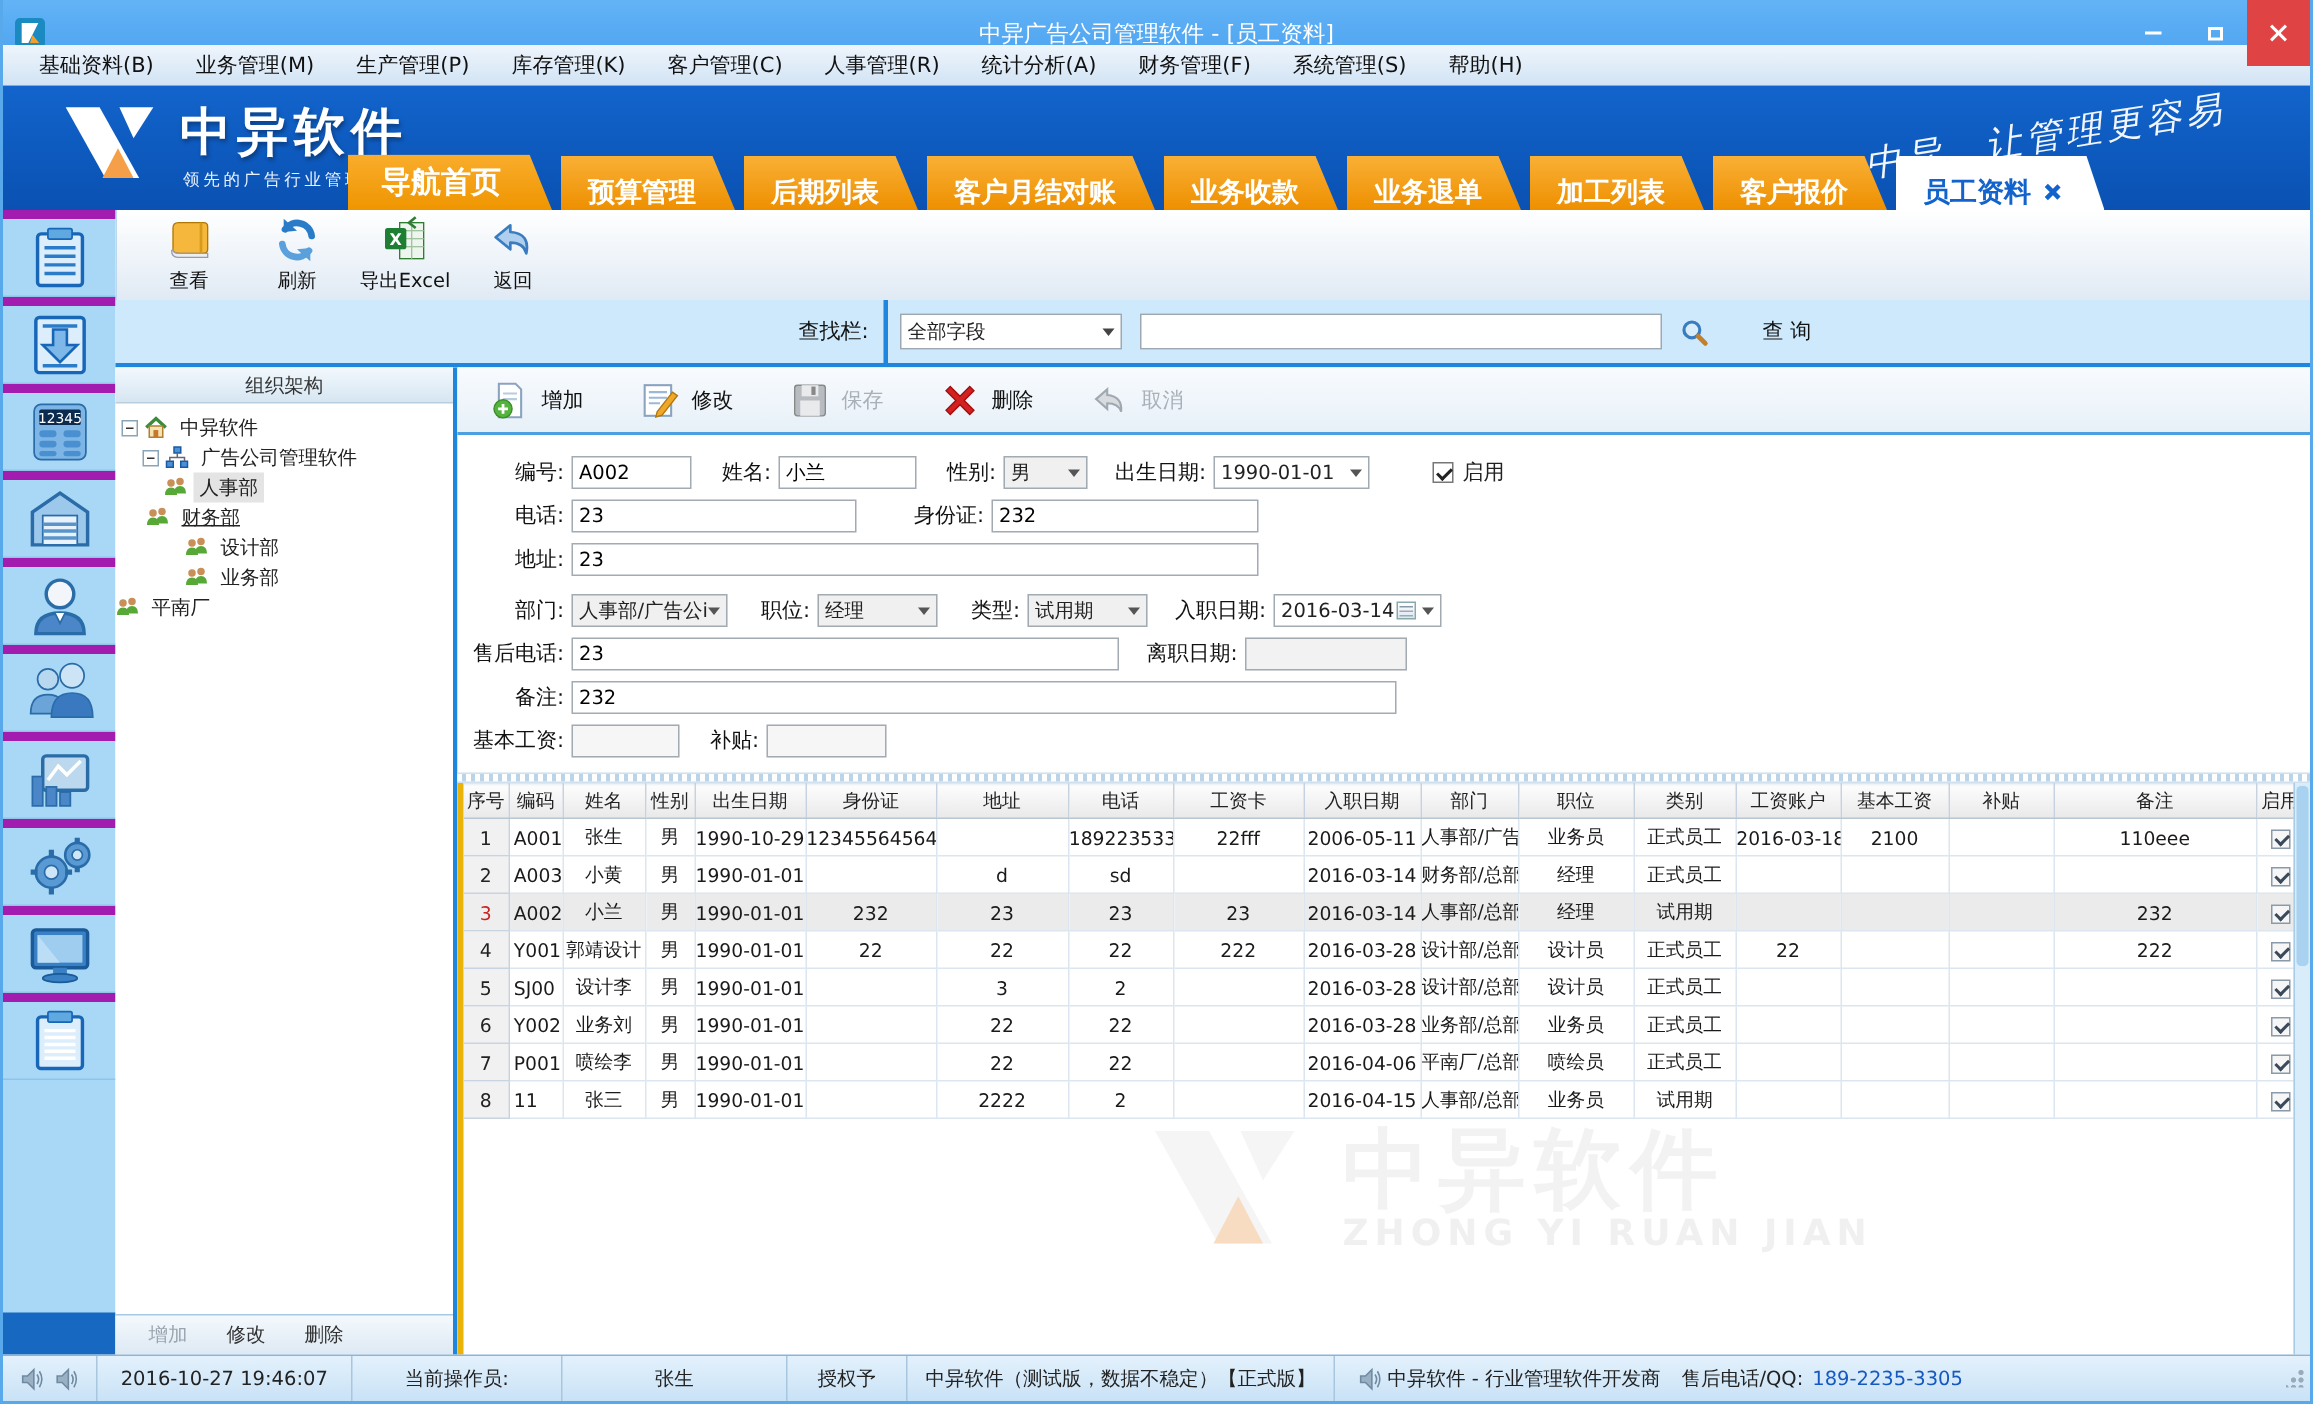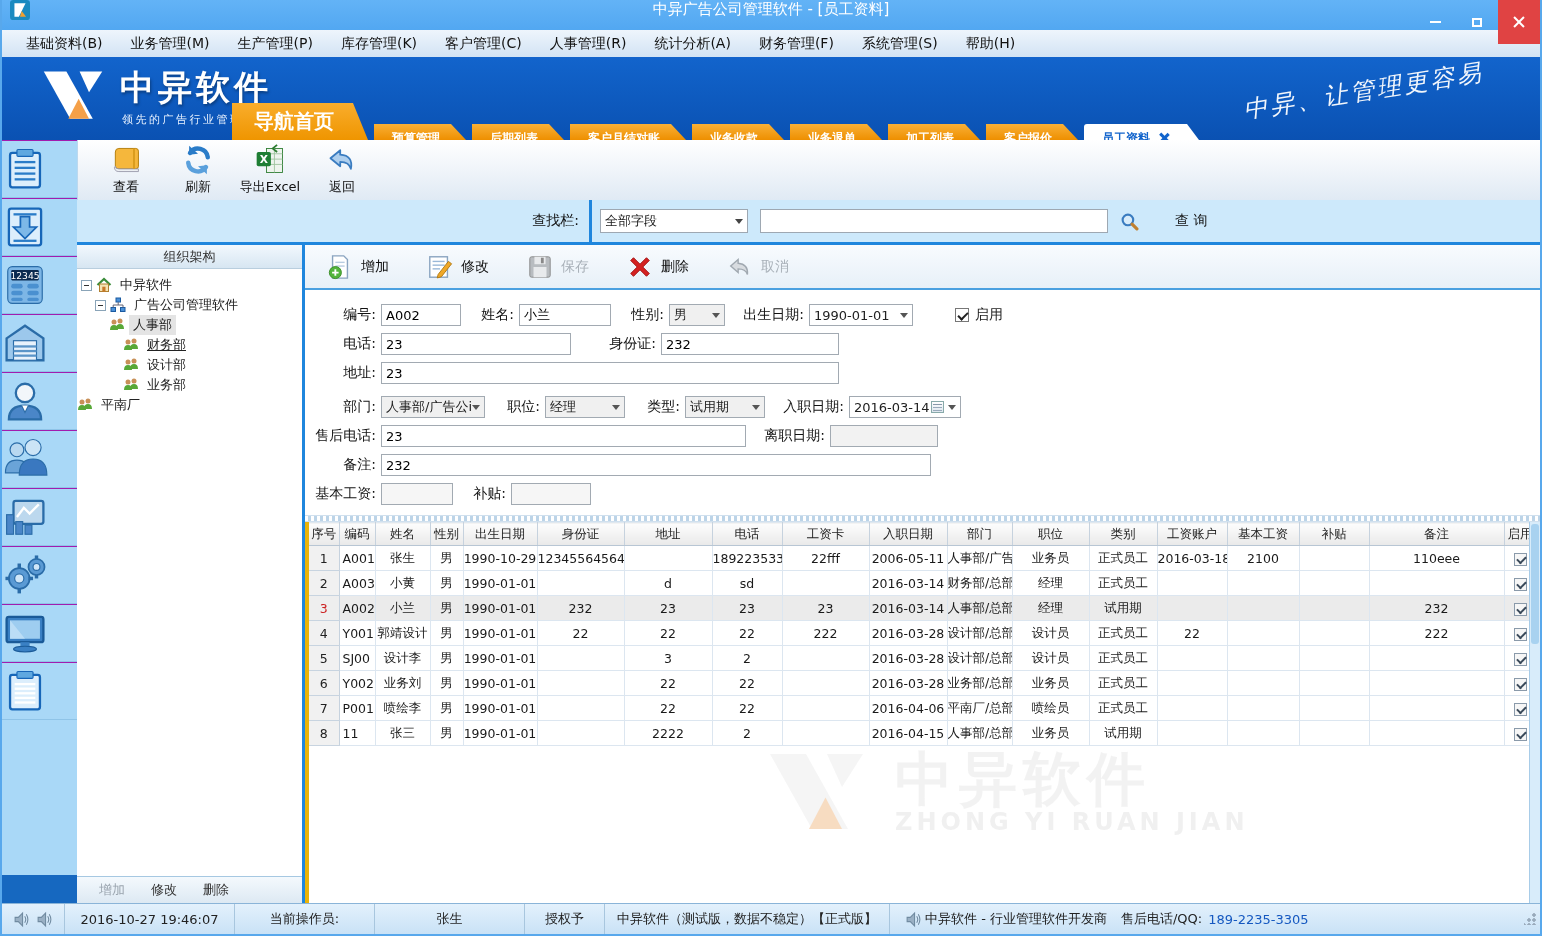--- a/index.html
+++ b/index.html
@@ -1,21 +1,21 @@
 <!DOCTYPE html>
 <html><head>
 <meta charset="utf-8">
 <style>
   * { margin:0; padding:0; box-sizing:border-box; }
   html,body { width:1542px; height:936px; overflow:hidden; }
   body { font-family:"DejaVu Sans","Liberation Sans",sans-serif; font-size:13px; color:#222; background:#fff; }
   .window { position:relative; width:1542px; height:936px; border:2px solid #58a8ec; border-top:none; background:#fff; overflow:hidden; }
 
   
-  .titlebar { position:absolute; top:0; left:0; right:0; height:44px; background:linear-gradient(#63b3f6,#4aa2ef); display:flex; align-items:flex-start; }
+  .titlebar { position:absolute; top:0; left:0; right:0; height:44px; background:linear-gradient(#63b3f6,#4aa2ef); display:flex; align-items:center; }
   .win-icon { width:20px; height:20px; margin-left:8px; display:inline-block; }
   .title { position:absolute; left:0; right:0; text-align:center; color:#fff; font-size:15px; pointer-events:none; }
   .winbtns { margin-left:auto; display:flex; height:100%; z-index:2; }
   .wb { width:42px; height:100%; display:flex; align-items:center; justify-content:center; cursor:default; }
   .wb .bar { width:11px; height:2px; background:#fff; }
   .wb .box { width:10px; height:9px; border:2px solid #fff; }
   .wb.close { background:#e04343; }
   .xmark { position:relative; width:12px; height:12px; }
   .xmark:before,.xmark:after { content:""; position:absolute; left:5px; top:-1px; width:2px; height:14px; background:#fff; }
   .xmark:before { transform:rotate(45deg);} .xmark:after { transform:rotate(-45deg);}
@@ -24,31 +24,31 @@
   .menubar { position:absolute; top:30px; left:0; right:0; height:27px; background:linear-gradient(#eef5fc,#d2e3f4); display:flex; align-items:center; padding-left:10px; }
   .menu-item { padding:4px 14px; font-size:14px; color:#111; cursor:default; }
 
   
   .brand { position:absolute; top:57px; left:0; right:0; height:83px; background:linear-gradient(#1264cc,#0a51b2); overflow:hidden; }
   .logo-mark { position:absolute; left:38px; top:10px; }
   .logo-text { position:absolute; left:118px; top:8px; color:#fff; font-size:34px; font-weight:bold; letter-spacing:4px; text-shadow:1px 2px 3px rgba(0,0,0,.35); }
   .logo-sub { position:absolute; left:120px; top:55px; color:#e8f2ff; font-size:11px; letter-spacing:2.5px; }
   .slogan { position:absolute; right:55px; top:18px; color:#fff; font-size:24px; font-style:italic; font-family:"DejaVu Serif","Liberation Serif",serif; transform:rotate(-9deg); letter-spacing:3px; opacity:.95; }
   .tabstrip { position:absolute; left:230px; bottom:0; display:flex; align-items:flex-end; }
-  .tab { height:16px; margin-right:6px; padding:12px 26px 0 18px; display:flex; align-items:center; color:#fff; font-weight:bold; font-size:12px; background:linear-gradient(#f9b036,#ee8f00); clip-path:polygon(0 0,calc(100% - 15px) 0,100% 100%,0 100%); cursor:default; white-space:nowrap; }
+  .tab { height:36px; margin-right:6px; padding:12px 26px 0 18px; display:flex; align-items:center; color:#fff; font-weight:bold; font-size:18px; background:linear-gradient(#f9b036,#ee8f00); clip-path:polygon(0 0,calc(100% - 15px) 0,100% 100%,0 100%); cursor:default; white-space:nowrap; }
   .tab.home { height:37px; font-size:20px; padding:0 34px 0 22px; background:linear-gradient(#f9ad2c,#ef9500); }
   .tab.active { background:#fff; color:#1264cc; clip-path:polygon(0 0,calc(100% - 12px) 0,100% 100%,0 100%); padding-right:30px; border-radius:3px 0 0 0; }
   .tab-close { position:relative; width:10px; height:10px; margin-left:9px; }
   .tab-close:before,.tab-close:after { content:""; position:absolute; left:4px; top:-1px; width:2.5px; height:12px; background:#1264cc; }
   .tab-close:before{transform:rotate(45deg);} .tab-close:after{transform:rotate(-45deg);}
 
   
   .body { position:absolute; top:140px; left:0; right:0; bottom:31px; }
   .leftstrip { position:absolute; left:0; top:0; bottom:0; width:75px; background:#a9d8f7; display:flex; flex-direction:column; }
-  .scell { height:58px; display:flex; align-items:center; border-bottom:1px solid #8fc4e8; border-top:1px solid #a21caf; cursor:pointer; }
+  .scell { height:58px; display:flex; align-items:center; justify-content:center; border-bottom:1px solid #8fc4e8; border-top:6px solid #a21caf; cursor:pointer; }
   .scell svg { width:46px; height:46px; }
   .strip-bottom { margin-top:auto; height:28px; background:#1668c0; }
   .main { position:absolute; left:75px; top:0; right:0; bottom:0; display:flex; flex-direction:column; }
 
   
   .toolbar { height:60px; background:linear-gradient(#ffffff,#e0eaf4); display:flex; align-items:center; padding-left:12px; border-left:1px solid #bcd8ee; }
   .tbtn { width:72px; height:54px; display:flex; flex-direction:column; align-items:center; justify-content:center; gap:2px; cursor:pointer; border-radius:3px; }
   .tbtn svg { width:32px; height:32px; }
   .tbtn .tlabel { font-size:13px; color:#111; white-space:nowrap; }
 
@@ -442,21 +442,21 @@
                   <span class="icon ticon">
                     <svg viewBox="0 0 16 16" style="display: block;">
                       <circle cx="5" cy="5" r="2.5" fill="#c89058"></circle>
                       <path d="M1 13 Q1 8 5 8 Q9 8 9 13 Z" fill="#58a838"></path>
                       <circle cx="11" cy="4" r="2.5" fill="#c89058"></circle>
                       <path d="M7 12 Q7 7 11 7 Q15 7 15 12 Z" fill="#58a838"></path>
                     </svg>
                   </span>
                   <span class="tlabel-t">人事部</span>
                 </div>
-                <div class="trow dept" style="padding-left: 46px; text-decoration: underline;">
+                <div class="trow dept" style="padding-left: 20px; text-decoration: underline;">
                   <span class="icon ticon">
                     <svg viewBox="0 0 16 16" style="display: block;">
                       <circle cx="5" cy="5" r="2.5" fill="#c89058"></circle>
                       <path d="M1 13 Q1 8 5 8 Q9 8 9 13 Z" fill="#58a838"></path>
                       <circle cx="11" cy="4" r="2.5" fill="#c89058"></circle>
                       <path d="M7 12 Q7 7 11 7 Q15 7 15 12 Z" fill="#58a838"></path>
                     </svg>
                   </span>
                   <span class="tlabel-t">财务部</span>
                 </div>

